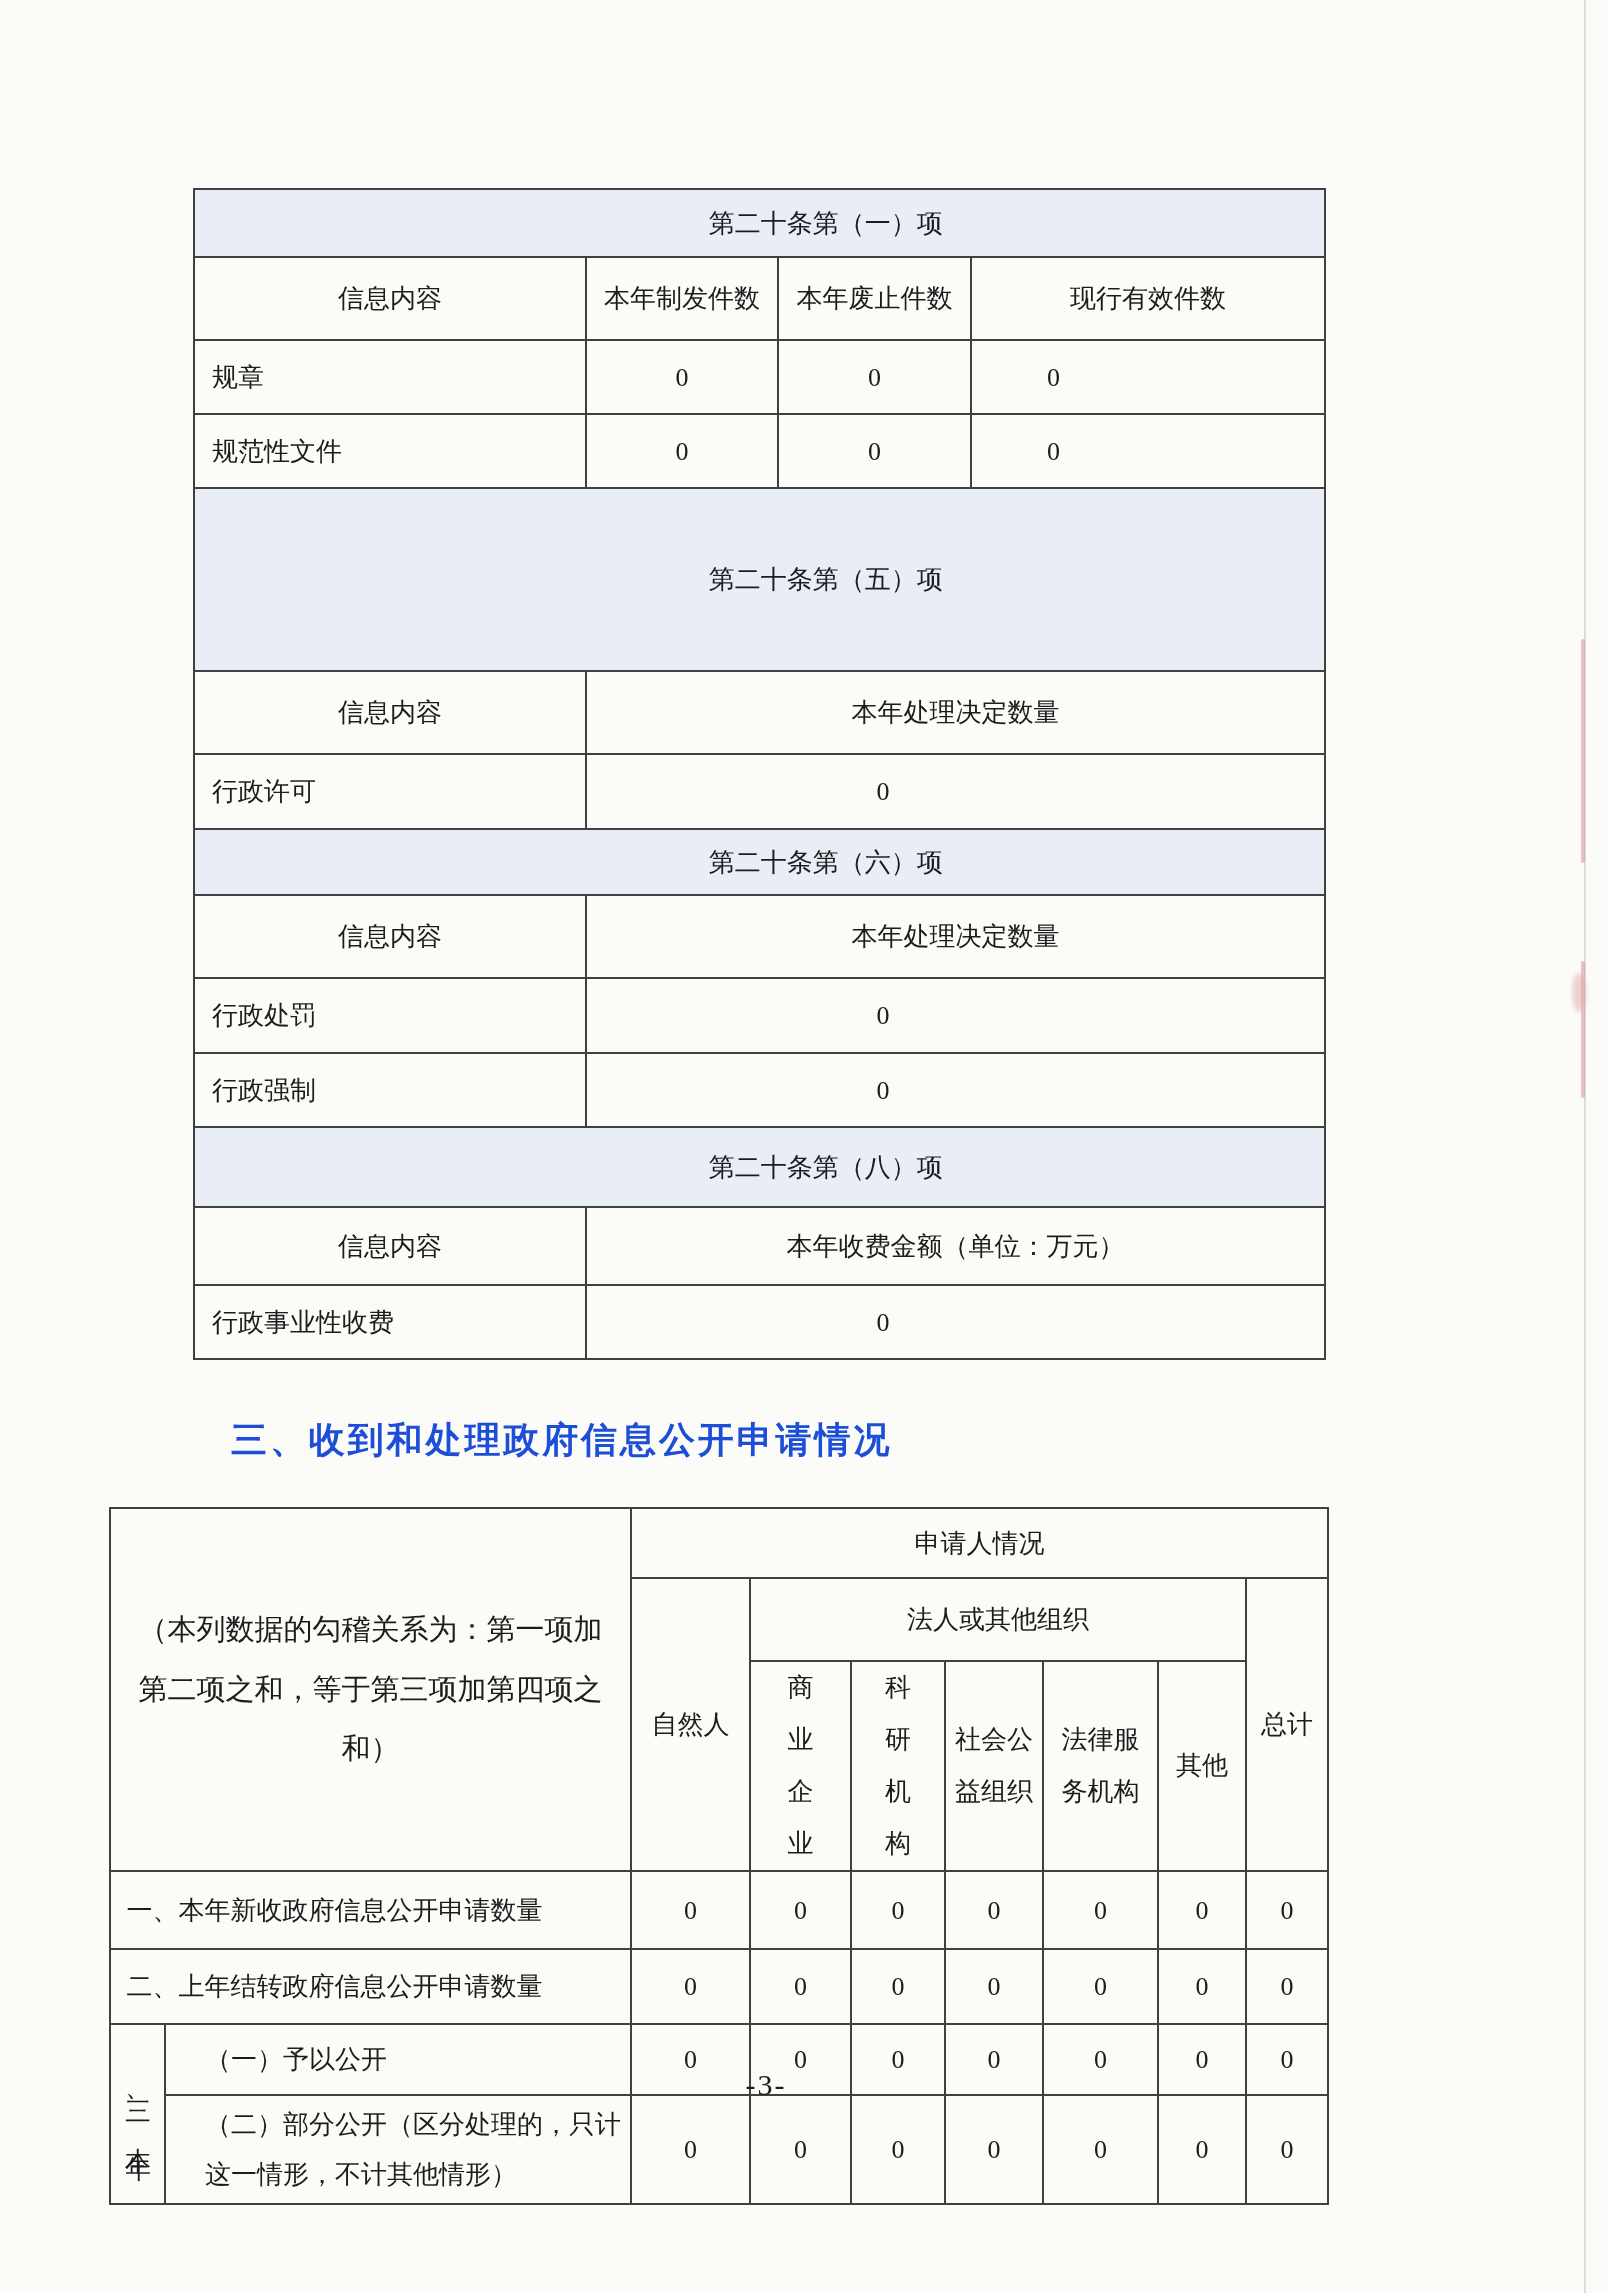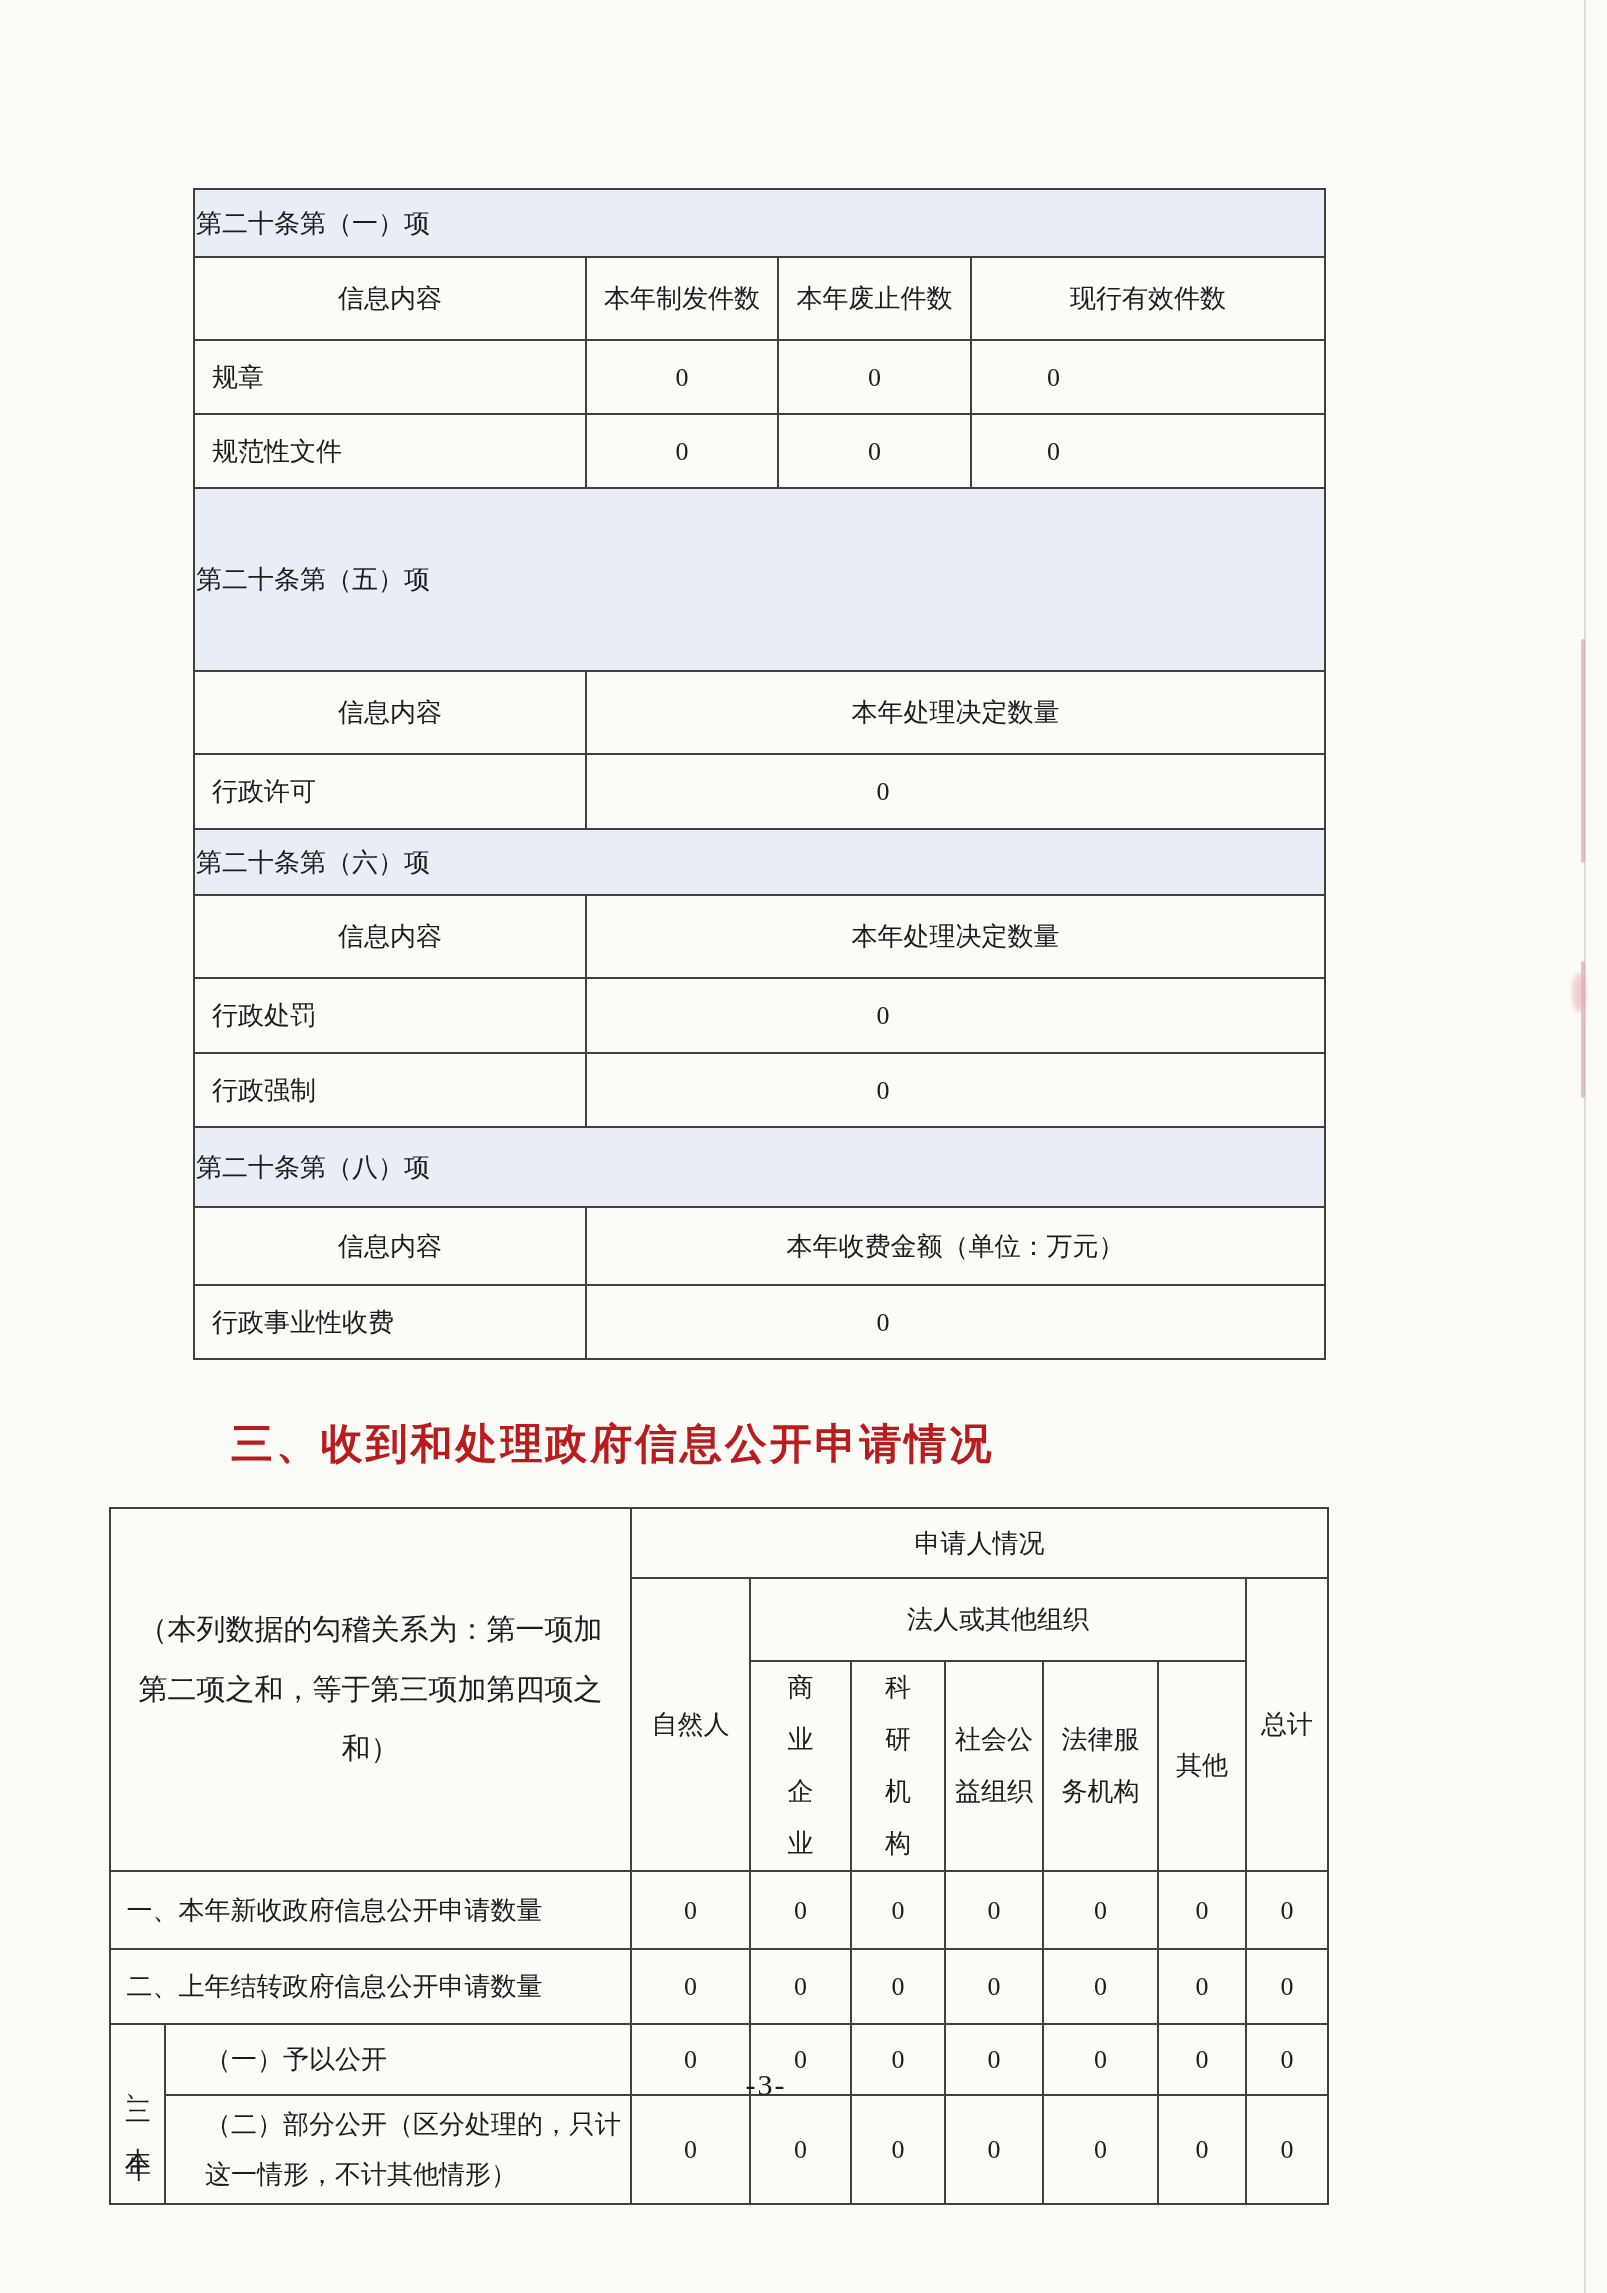--- a/index.html
+++ b/index.html
@@ -11,31 +11,31 @@
   }
   
   table{border-collapse:collapse;table-layout:fixed;}
   td{
     border:2px solid #404040;
     font-size:26px;line-height:1.5;
     text-align:center;vertical-align:middle;
     overflow:hidden;word-break:break-all;
   }
   .banner{background:#e8edf6;}
-  .banner .banner-inner{width:62%;text-align:left;}
+  .banner .banner-inner{width:62%;text-align:right;padding-left:48px;}
   .lbl{text-align:left;padding-left:17px;}
   
   .vlast{padding-right:190px;}
   .vshift{padding-right:146px;}
   
   .tableA{position:absolute;left:193px;top:188px;}
   .section-title{
     position:absolute;left:231px;top:1416px;
     font-family:Liberation Sans, sans-serif;
-    font-weight:bold;font-size:42px;letter-spacing:2.9px;color:#b91c1c;
+    font-weight:bold;font-size:36px;letter-spacing:2.9px;color:#1d4ed8;
     white-space:nowrap;
   }
   .tableB{position:absolute;left:109px;top:1507px;}
   .noteCell{padding:0 17.6px;line-height:2.05;font-size:29px;}
   .subhdr{line-height:2.0;}
   .pad-sq{padding:0 29px;}
   .pad-kj{padding:0 23.4px;}
   .pad-sh{padding:0 5.9px;text-align:center;}
   .pad-fl{padding:0 15.6px;}
   .sublbl{text-align:left;padding-left:39px;line-height:1.9;}

